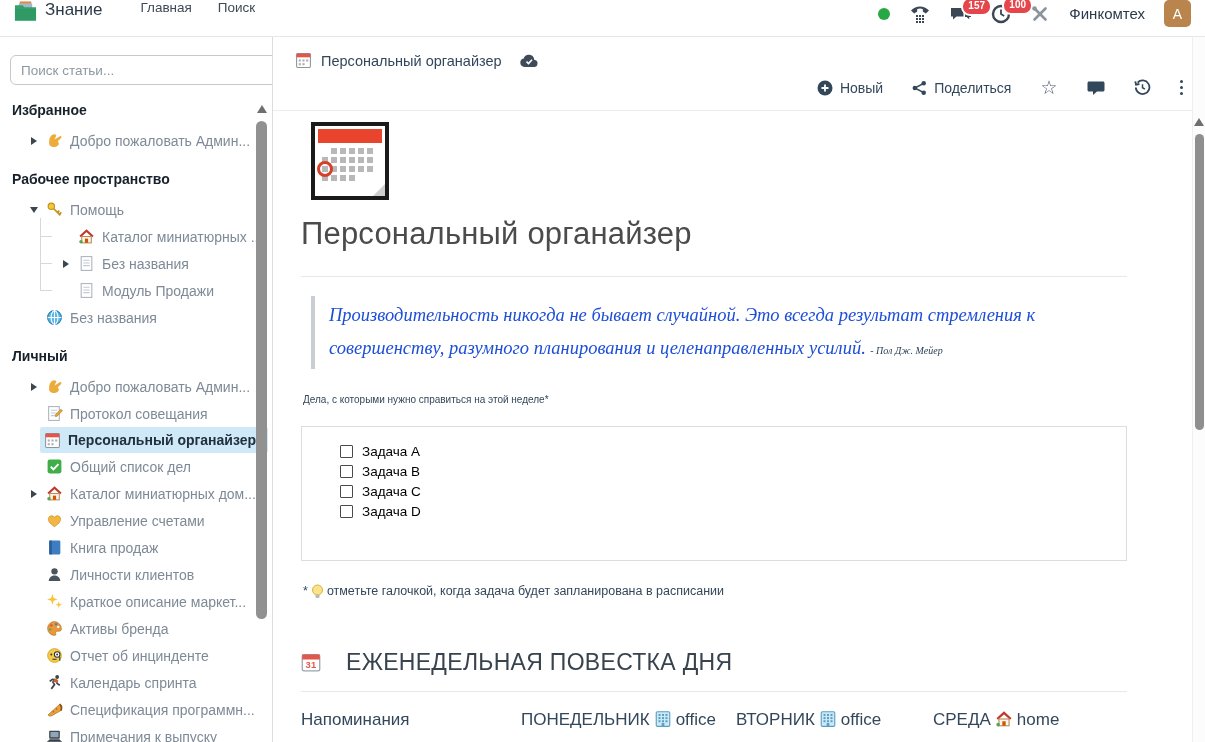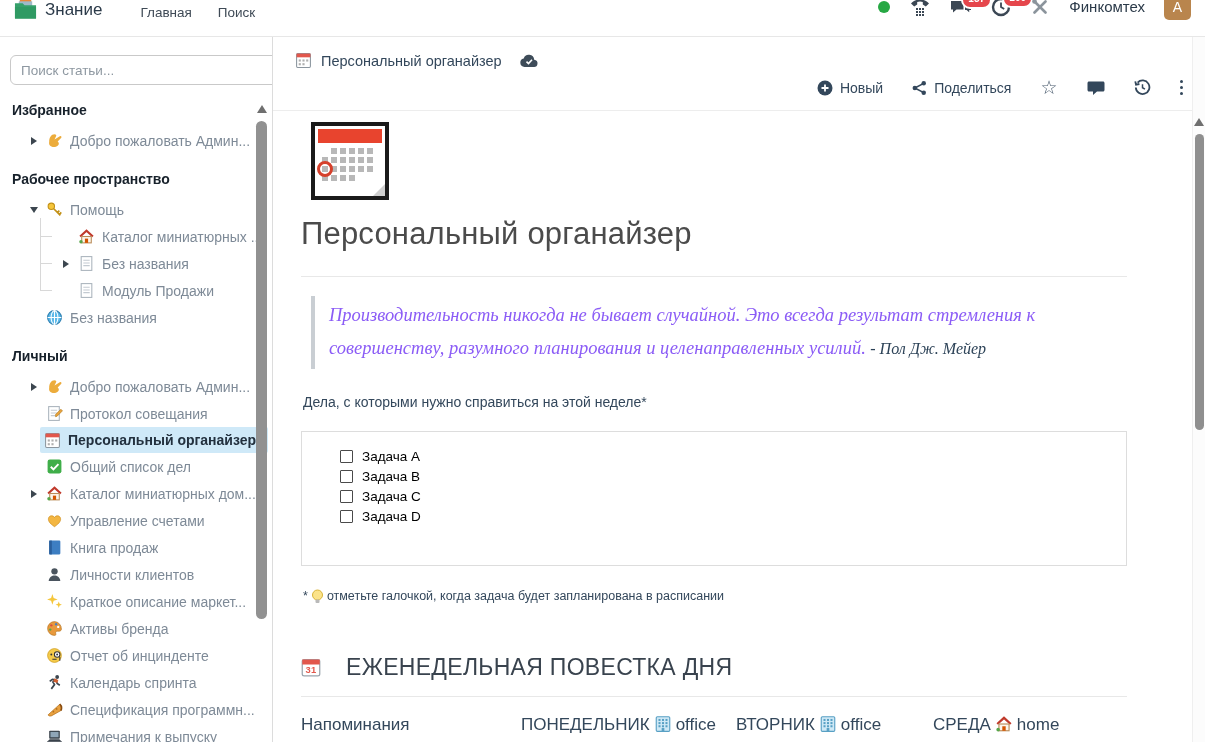--- a/index.html
+++ b/index.html
@@ -1,20 +1,20 @@
 <!DOCTYPE html>
 <html><head>
 <meta charset="utf-8">
 <style>
   * { margin:0; padding:0; box-sizing:border-box; }
   html,body { width:1205px; height:742px; overflow:hidden; background:#fff;
     font-family:"Liberation Sans", sans-serif; }
 
   
-  .topbar { height:37px; display:flex; align-items:flex-end; padding:16px 14px;
+  .topbar { height:37px; display:flex; align-items:flex-start; padding:0 14px;
     border-bottom:1px solid #e7e7e7; background:#fff; }
   .logo { display:flex; margin-right:8px; }
   .appname { font-size:17px; color:#2b3a49; margin-right:38px; }
   .topnav { display:flex; gap:26px; }
   .topnav a { font-size:13.5px; color:#3f4a56; text-decoration:none; cursor:pointer; }
   .tb-right { margin-left:auto; display:flex; align-items:center; gap:19px; }
   .dot { width:12px; height:12px; border-radius:50%; background:#27a844; }
   .tb-ico { display:flex; position:relative; cursor:pointer; }
   .badge { position:absolute; top:-8px; left:11px; background:#e5464c; color:#fff;
     font-size:10px; font-weight:bold; line-height:1; border-radius:9px;
@@ -71,24 +71,24 @@
   .kebab-dots { display:flex; flex-direction:column; gap:2.5px; }
   .kebab-dots i { width:3.5px; height:3.5px; border-radius:50%; background:#33475b; }
 
   .doc { width:826px; margin-left:28px; padding-top:11px; }
   .bigcal { margin-left:10px; display:block; }
   .doc-title { font-size:31px; font-weight:300; color:#4b4b4b; margin:16px 0 24px 0;
     letter-spacing:0.2px; }
   hr.rule { border:none; border-top:1px solid #e8e8e8; }
   blockquote { margin:19px 0 0 10px; padding:3px 40px 3px 14px; border-left:4px solid #c9ced3; }
   .q-text { font-family:"Liberation Serif", serif; font-style:italic; font-size:18.5px;
-    color:#8b5cf6; line-height:1.8; }
-  .q-attr { font-family:"Liberation Serif", serif; font-style:italic; font-size:16px;
+    color:#1d4ed8; line-height:1.8; }
+  .q-attr { font-family:"Liberation Serif", serif; font-style:italic; font-size:10px;
     color:#2c4257; }
-  .intro { margin:25px 0 13px 2px; font-size:14px; color:#33475b; }
+  .intro { margin:25px 0 13px 2px; font-size:10px; color:#33475b; }
   .taskbox { margin-top:21px; border:1px solid #dddddd; padding:15px 20px 38px 38px; }
   .task { display:flex; align-items:center; gap:9px; height:20px; }
   .cb { width:13px; height:13px; border:1px solid #4a4a4a; border-radius:1px; background:#fff;
     flex:none; cursor:pointer; }
   .task span.tlbl { font-size:13.5px; color:#000000; }
   .footnote { margin:23px 0 0 2px; font-size:12.5px; color:#33475b; display:flex;
     align-items:center; gap:3px; }
   .agenda-h { margin-top:50px; display:flex; align-items:center; gap:10px;
     font-size:23px; font-weight:400; color:#39434e; letter-spacing:0.3px; }
   .rule2 { margin-top:15px; }

